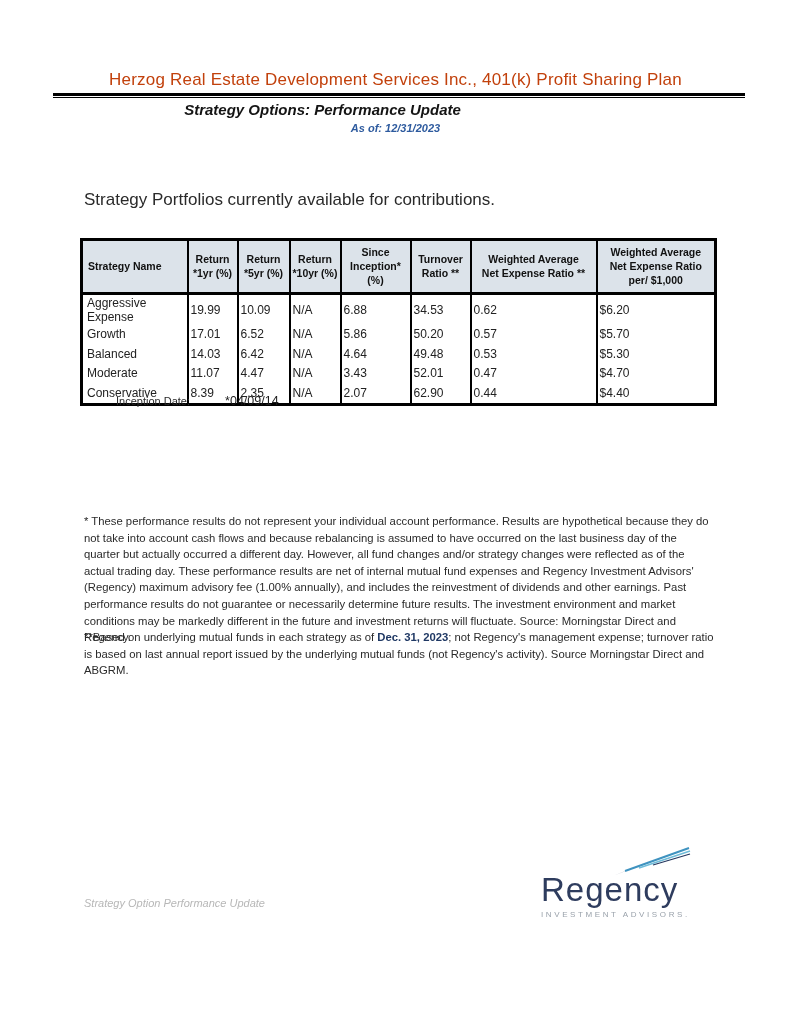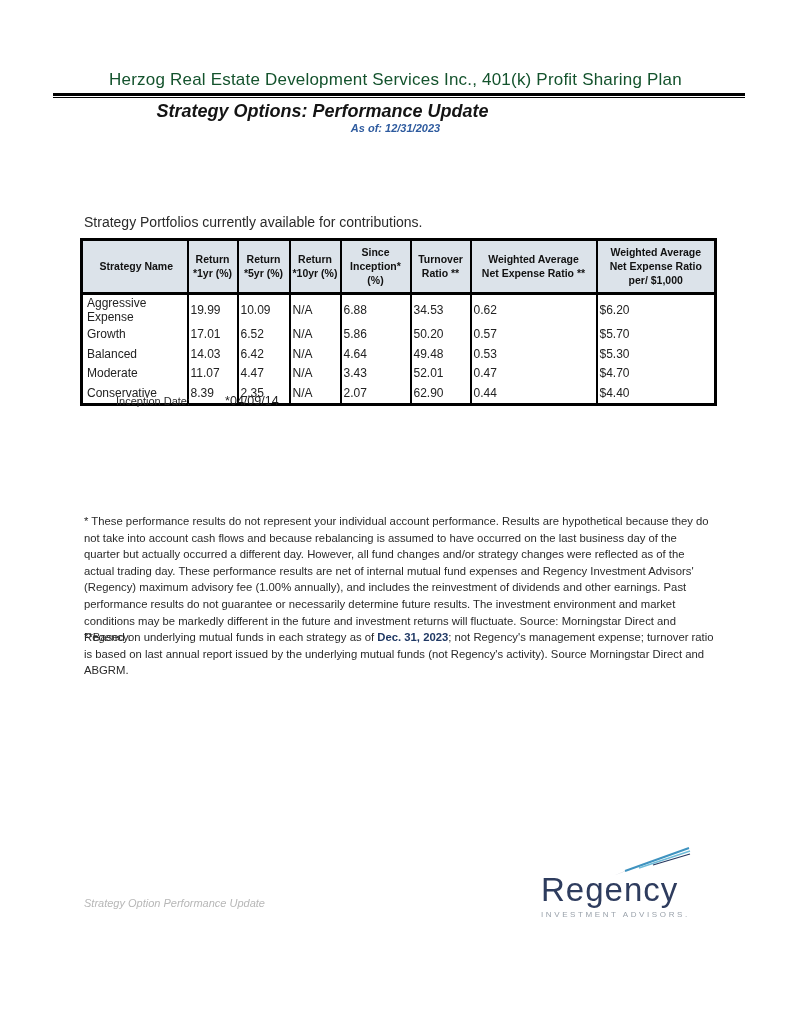--- a/index.html
+++ b/index.html
@@ -2,49 +2,49 @@
 <html><head>
 <meta charset="utf-8">
 <style>
   html,body{margin:0;padding:0;background:#ffffff;}
   .page{
     position:relative;width:791px;height:1024px;margin:0 auto;background:#ffffff;
     font-family:"Liberation Sans", sans-serif;color:#1c1c1c;overflow:hidden;
   }
   .doc-title{
     position:absolute;top:70px;left:0;width:791px;text-align:center;
-    font-size:17px;font-weight:400;color:#14532d;letter-spacing:.2px;
+    font-size:17px;font-weight:400;color:#c2410c;letter-spacing:.2px;
   }
   .title-rule{
     position:absolute;top:93px;left:53px;width:692px;height:1px;
     border-top:3px solid #000;border-bottom:1px solid #000;
   }
   .doc-subtitle{
     position:absolute;top:101px;left:0;width:645px;text-align:center;
-    font-size:18px;font-weight:700;font-style:italic;color:#141414;
+    font-size:15px;font-weight:700;font-style:italic;color:#141414;
   }
   .as-of{
     position:absolute;top:122px;left:0;width:791px;text-align:center;
     font-size:11px;font-weight:700;font-style:italic;color:#2d5a9e;
   }
   .intro{
-    position:absolute;top:190px;left:84px;font-size:14px;color:#2a2a2a;margin-top:24px;
+    position:absolute;top:190px;left:84px;font-size:17px;color:#2a2a2a;
   }
   .perf-table{
     position:absolute;top:238px;left:80px;width:634px;
     border-collapse:collapse;table-layout:fixed;
     border:3px solid #000;
   }
   .perf-table th{
     background:#dce3ea;border:2px solid #000;border-bottom:3px solid #000;
     font-size:10.5px;font-weight:700;color:#111;
     text-align:center;vertical-align:middle;padding:4px 2px;
     white-space:pre-line;line-height:1.35;height:38px;
   }
-  .perf-table th.col-name{text-align:center;padding-left:5px;}
+  .perf-table th.col-name{text-align:left;padding-left:5px;}
   .perf-table td{
     border-left:2px solid #000;border-right:2px solid #000;
     border-top:0;border-bottom:0;
     font-size:12px;color:#222;vertical-align:middle;
     padding:1px 2px;height:17.5px;background:#fff;
   }
   .perf-table td.cell-name{text-align:left;padding-left:4px;font-size:12px;}
   .inception-row{position:absolute;top:394px;left:84px;font-size:11px;color:#2a2a2a;}
   .inception-row .lbl{display:inline-block;width:106px;padding-left:32px;}
   .inception-row .val{font-size:12.5px;color:#1c1c1c;}

